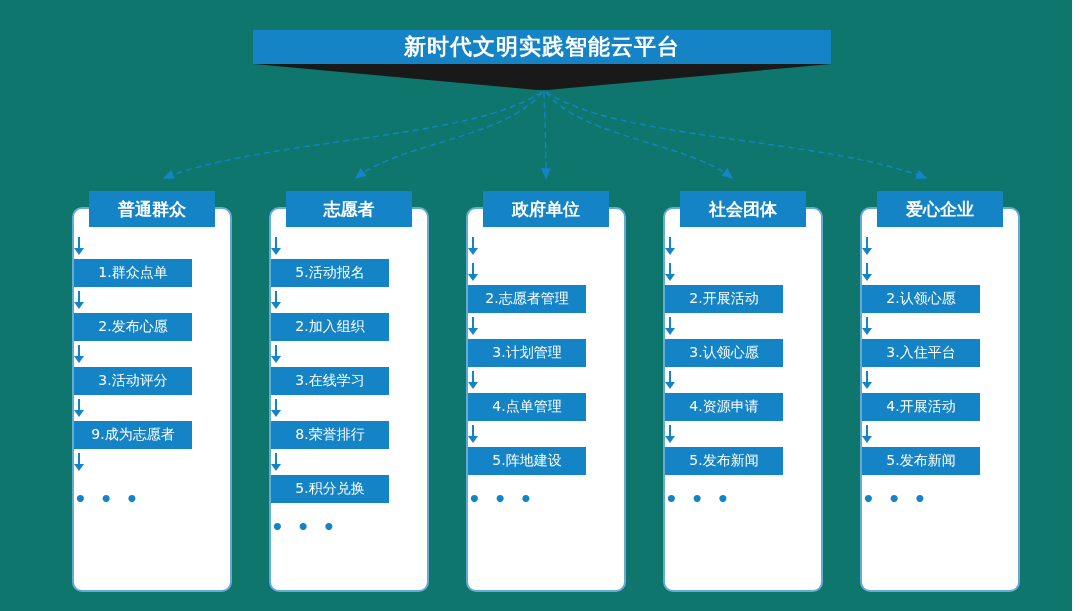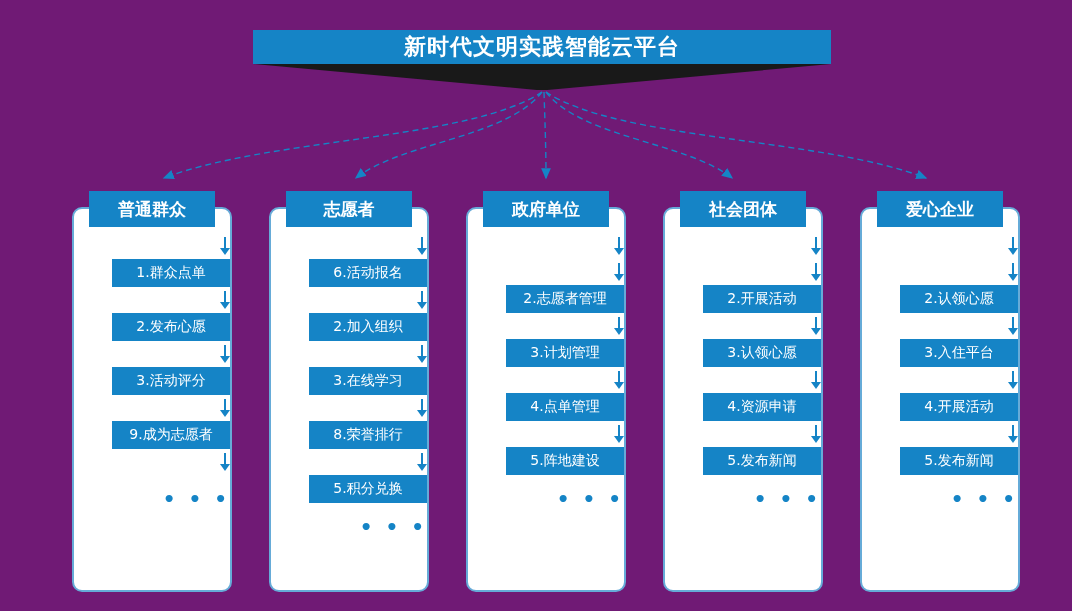--- a/index.html
+++ b/index.html
@@ -1,17 +1,17 @@
 <!DOCTYPE html>
 <html><head>
 <meta charset="utf-8">
 <style>
   html,body{margin:0;padding:0;background:#fff;}
   body{font-family:"DejaVu Sans","Liberation Sans",sans-serif;}
-  .canvas{position:relative;width:1072px;height:611px;background:#701a75;overflow:hidden;}
+  .canvas{position:relative;width:1072px;height:611px;background:#0f766e;overflow:hidden;}
 
   .banner{
     position:absolute;left:253px;top:30px;width:578px;height:34px;
     background:#1584c6;color:#fff;display:flex;align-items:center;justify-content:center;
     font-size:22px;font-weight:700;letter-spacing:1px;
   }
   .funnel{
     position:absolute;left:253px;top:64px;width:578px;height:26px;
     background:#191919;
     clip-path:polygon(0 0,100% 0,50.9% 100%,49.1% 100%);
@@ -22,21 +22,21 @@
   .column{
     position:relative;width:160px;height:385px;box-sizing:border-box;
     border:2px solid #66abd8;border-radius:10px;background:#fff;
   }
   .col-header{
     position:absolute;top:-18px;left:50%;transform:translateX(-50%);
     min-width:126px;height:36px;box-sizing:border-box;padding:12px 10px;
     background:#1584c6;color:#fff;font-size:17px;font-weight:700;
     display:flex;align-items:center;justify-content:center;white-space:nowrap;
   }
-  .col-body{display:flex;flex-direction:column;align-items:flex-end;padding-top:24px;}
+  .col-body{display:flex;flex-direction:column;align-items:flex-start;padding-top:24px;}
   .step{
     width:118px;height:28px;background:#1584c6;color:#fff;font-size:14px;
     display:flex;align-items:center;justify-content:center;white-space:nowrap;
   }
   .v-arrow{display:flex;flex-direction:column;align-items:center;margin:4px 0;}
   .v-arrow i{display:block;}
   .v-arrow .stem{width:2px;height:11px;background:#1584c6;}
   .v-arrow .head{width:0;height:0;border-left:5px solid transparent;border-right:5px solid transparent;border-top:7px solid #1584c6;}
   .more{margin-top:14px;color:#1584c6;font-size:20px;font-weight:700;letter-spacing:3px;line-height:1;}
 </style>
@@ -96,21 +96,21 @@
       </div>
     </div>
 
     <div class="column">
       <div class="col-header">志愿者</div>
       <div class="col-body">
         <div class="v-arrow">
             <i class="stem"></i>
             <i class="head"></i>
           </div>
-        <div class="step">6.活动报名</div>
+        <div class="step">5.活动报名</div>
         <div class="v-arrow">
             <i class="stem"></i>
             <i class="head"></i>
           </div>
         <div class="step">2.加入组织</div>
         <div class="v-arrow">
             <i class="stem"></i>
             <i class="head"></i>
           </div>
         <div class="step">3.在线学习</div>

